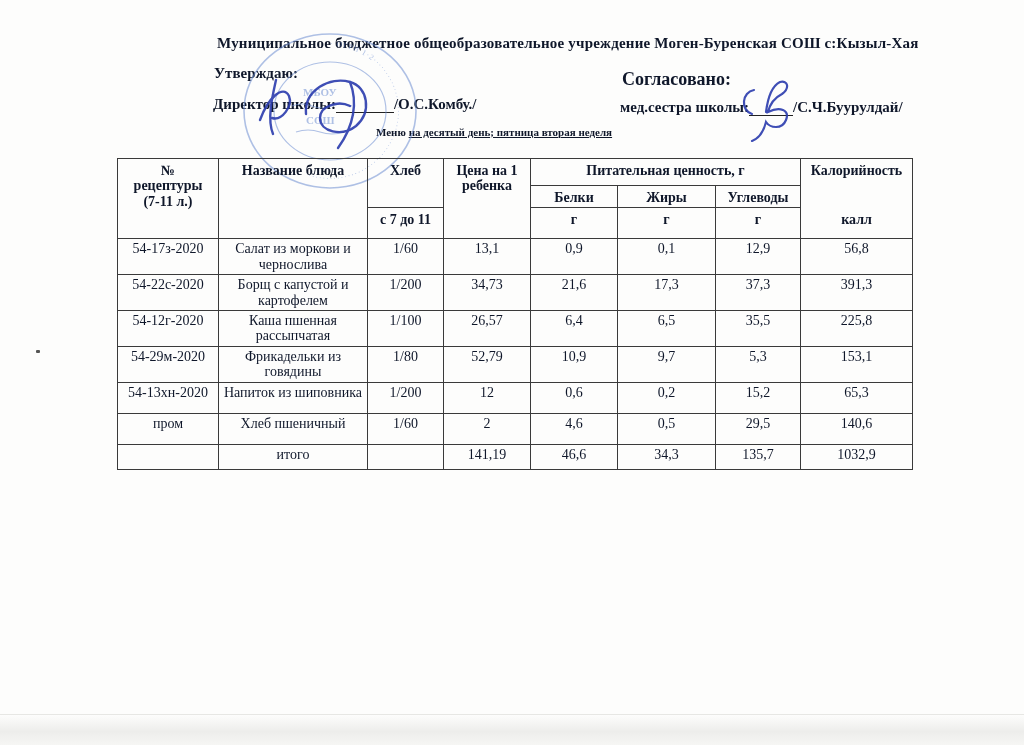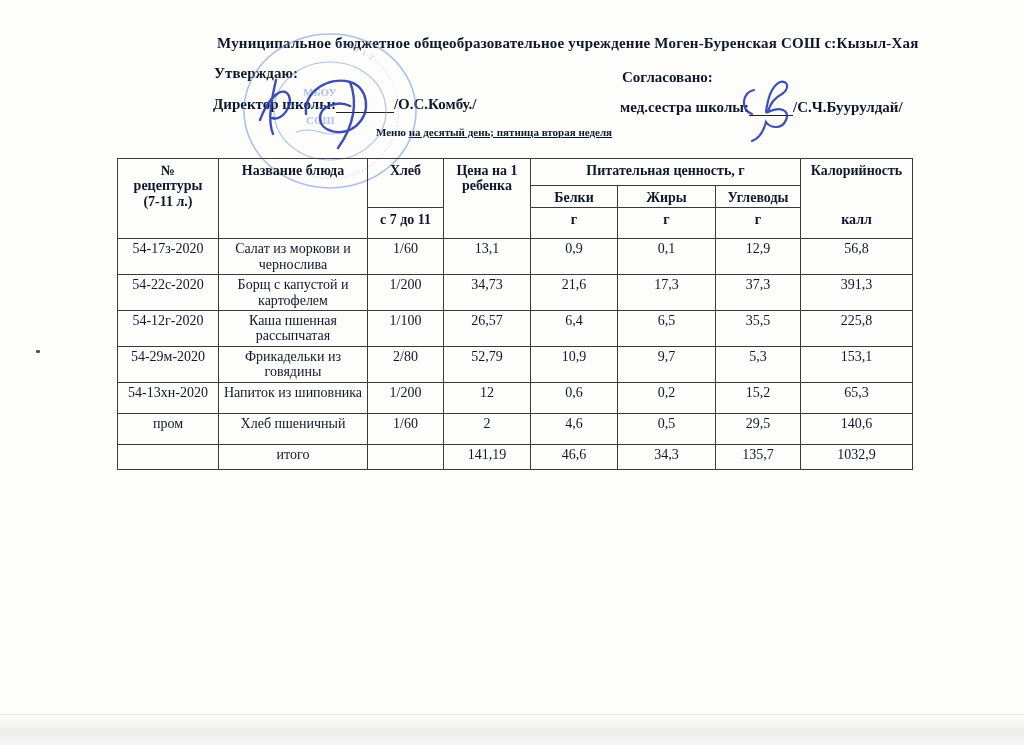--- a/index.html
+++ b/index.html
@@ -5,21 +5,21 @@
   html,body{margin:0;padding:0;background:#ffffff;}
   .canvas{
     position:relative;width:1024px;height:745px;overflow:hidden;
     background:#fdfdfc;
     font-family:"Liberation Serif","DejaVu Serif",serif;
     color:#0f172a;
   }
   .abs{position:absolute;}
   .org-line{left:217px;top:35px;font-size:15px;font-weight:bold;white-space:nowrap;letter-spacing:.2px;}
   .approve{left:214px;top:65px;font-size:15px;font-weight:bold;}
-  .agree{left:622px;top:69px;font-size:15px;font-weight:bold;}
+  .agree{left:622px;top:69px;font-size:18px;font-weight:bold;}
   .sig-row{font-size:15px;font-weight:bold;white-space:nowrap;display:flex;align-items:flex-end;}
   .director-row{left:213px;top:96px;}
   .nurse-row{left:620px;top:99px;}
   .sig-line{display:inline-block;border-bottom:1.3px solid #222;height:14px;}
   .sig-line.dir{width:58px;}
   .sig-line.nur{width:44px;}
   .menu-line{left:376px;top:126px;font-size:11px;font-weight:bold;white-space:nowrap;}
   .menu-line .u{text-decoration:underline;}
   
   table.menu{
@@ -167,21 +167,21 @@
           <td>1/100</td>
           <td>26,57</td>
           <td>6,4</td>
           <td>6,5</td>
           <td>35,5</td>
           <td>225,8</td>
         </tr>
         <tr>
           <td>54-29м-2020</td>
           <td class="c-dish">Фрикадельки из говядины</td>
-          <td>2/80</td>
+          <td>1/80</td>
           <td>52,79</td>
           <td>10,9</td>
           <td>9,7</td>
           <td>5,3</td>
           <td>153,1</td>
         </tr>
         <tr>
           <td>54-13хн-2020</td>
           <td class="c-dish">Напиток из шиповника</td>
           <td>1/200</td>

